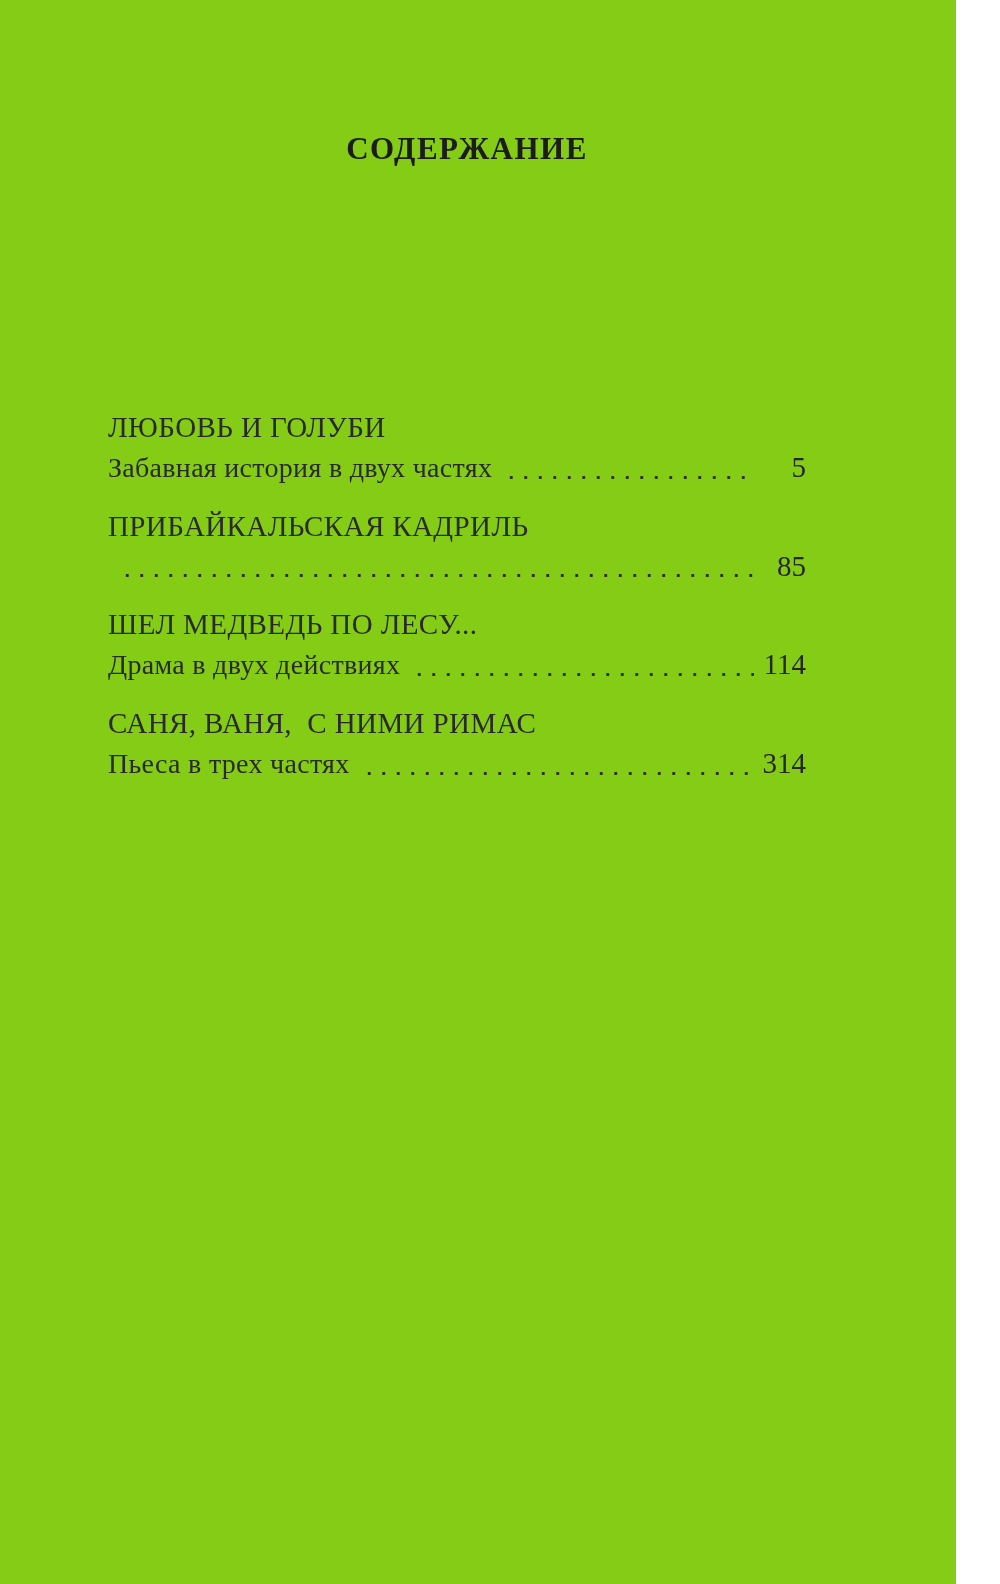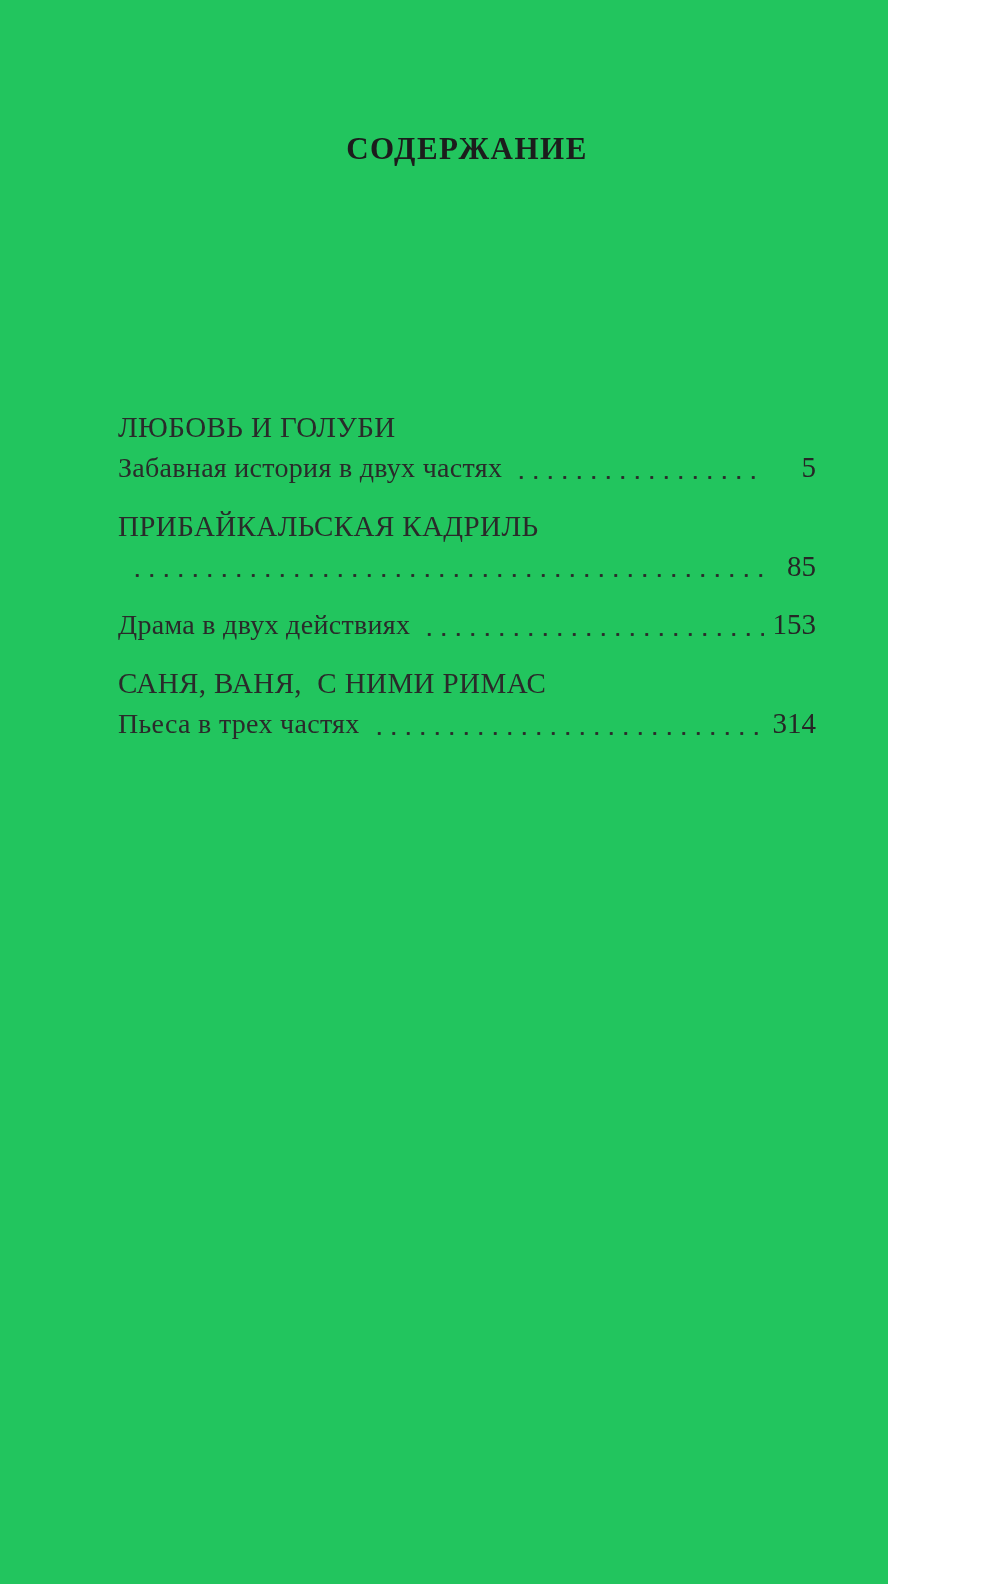--- a/index.html
+++ b/index.html
@@ -2,43 +2,43 @@
 <html><head>
 <meta charset="utf-8">
 <style>
   html, body {
     margin: 0;
     padding: 0;
     background: #ffffff;
   }
   .page {
     position: relative;
-    width: 888px;
+    width: 956px;
     height: 1584px;
-    background: #22c55e;
+    background: #84cc16;
     overflow: hidden;
     font-family: "Liberation Serif", "DejaVu Serif", serif;
     color: #262626;
   }
   .heading {
     position: absolute;
     top: 131px;
     left: 118px;
     width: 698px;
     text-align: center;
     font-size: 31px;
     font-weight: bold;
     letter-spacing: 1.5px;
     color: #1c1c1c;
     white-space: pre-wrap;
   }
   .entries {
     position: absolute;
     top: 407px;
-    left: 118px;
+    left: 108px;
     width: 698px;
   }
   .entry {
     margin-bottom: 18px;
   }
   .entry-title {
     font-size: 29px;
     line-height: 40px;
     letter-spacing: 0.4px;
     color: #2a2a2a;
@@ -93,24 +93,25 @@
 
     <div class="entry">
       <div class="entry-title">ПРИБАЙКАЛЬСКАЯ КАДРИЛЬ</div>
       <div class="entry-sub-row">
         <span class="leader"></span>
         <span class="page-num">85</span>
       </div>
     </div>
 
     <div class="entry">
+      <div class="entry-title">ШЕЛ МЕДВЕДЬ ПО ЛЕСУ...</div>
       <div class="entry-sub-row">
         <span class="entry-subtitle">Драма в двух действиях</span>
         <span class="leader"></span>
-        <span class="page-num">153</span>
+        <span class="page-num">114</span>
       </div>
     </div>
 
     <div class="entry">
       <div class="entry-title">САНЯ, ВАНЯ,  С НИМИ РИМАС</div>
       <div class="entry-sub-row">
         <span class="entry-subtitle">Пьеса в трех частях</span>
         <span class="leader"></span>
         <span class="page-num">314</span>
       </div>

